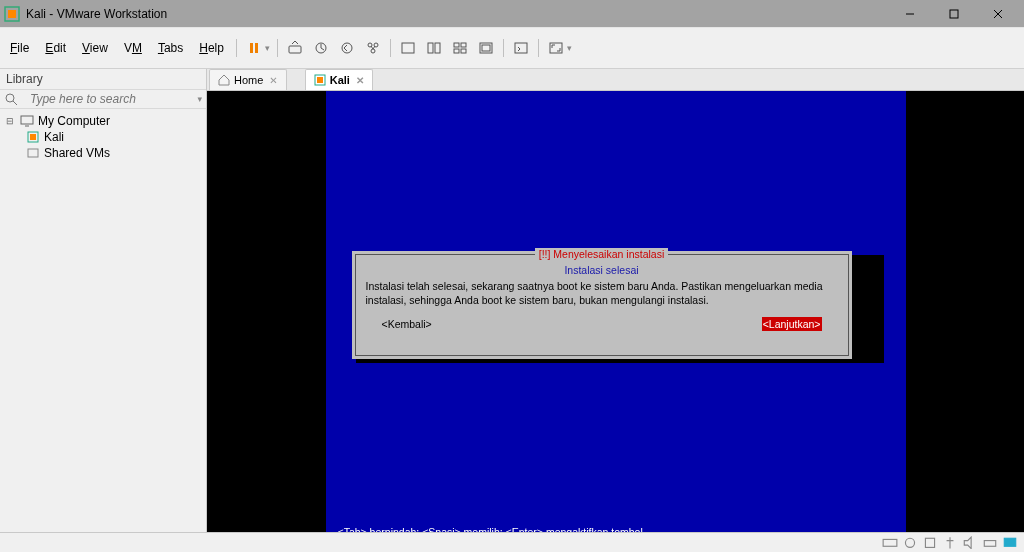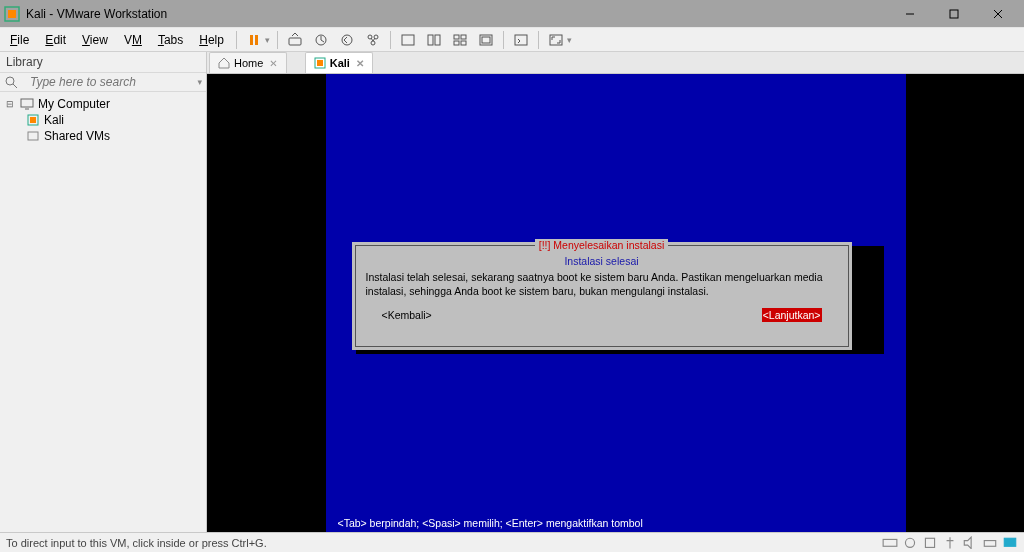--- a/index.html
+++ b/index.html
@@ -6,21 +6,21 @@
 body { width: 1024px; height: 552px; overflow: hidden; background: #f0f0f0; display: flex; flex-direction: column; font-size: 12px; }
 
 
 .titlebar { height: 28px; background: #a3a3a3; display: flex; align-items: center; padding: 0 4px; border-bottom: 1px solid #e5e5e5; }
 .titlebar .app-icon { width: 16px; height: 16px; margin-right: 6px; display: flex; align-items: center; justify-content: center; }
 .titlebar .title { flex: 1; font-size: 12px; color: #000; }
 .winbtns { display: flex; }
 .winbtn { width: 44px; height: 28px; display: flex; align-items: center; justify-content: center; color: #000; }
 
 
-.menubar { height: 24px; background: #f0f0f0; display: flex; align-items: center; padding: 0 2px; border-bottom: 1px solid #d0d0d0; }
+.menubar { height: 41px; background: #f0f0f0; display: flex; align-items: center; padding: 0 2px; border-bottom: 1px solid #d0d0d0; }
 .menuitem { padding: 3px 8px; font-size: 12px; cursor: default; }
 .menuitem .ul { text-decoration: underline; }
 .menusep { width: 1px; height: 18px; background: #c0c0c0; margin: 0 4px; }
 .tb-btn { width: 22px; height: 22px; display: flex; align-items: center; justify-content: center; margin: 0 2px; color: #555; }
 .tb-btn.orange { color: #f08000; }
 .tb-btn svg { width: 16px; height: 16px; }
 .tb-dd { width: 8px; font-size: 9px; color: #888; margin-left: -2px; }
 
 
 .main { flex: 1; display: flex; min-height: 0; }
@@ -255,21 +255,20 @@
             <span class="dlg-btn hl">&lt;Lanjutkan&gt;</span>
           </div>
         </div>
         <div class="vm-hint">&lt;Tab&gt; berpindah; &lt;Spasi&gt; memilih; &lt;Enter&gt; mengaktifkan tombol</div>
       </div>
     </div>
   </div>
 </div>
 
 <div class="statusbar">
-  <span>To direct input to this VM, click inside or press Ctrl+G.</span>
   <span class="spacer"></span>
   <div class="status-icons">
     <span class="status-ico">
         <svg viewBox="0 0 14 12">
           <rect x="1" y="3" width="12" height="6" fill="none" stroke="#888"></rect>
         </svg>
       </span>
     <span class="status-ico">
         <svg viewBox="0 0 14 12">
           <circle cx="7" cy="6" r="4" fill="none" stroke="#888"></circle>

